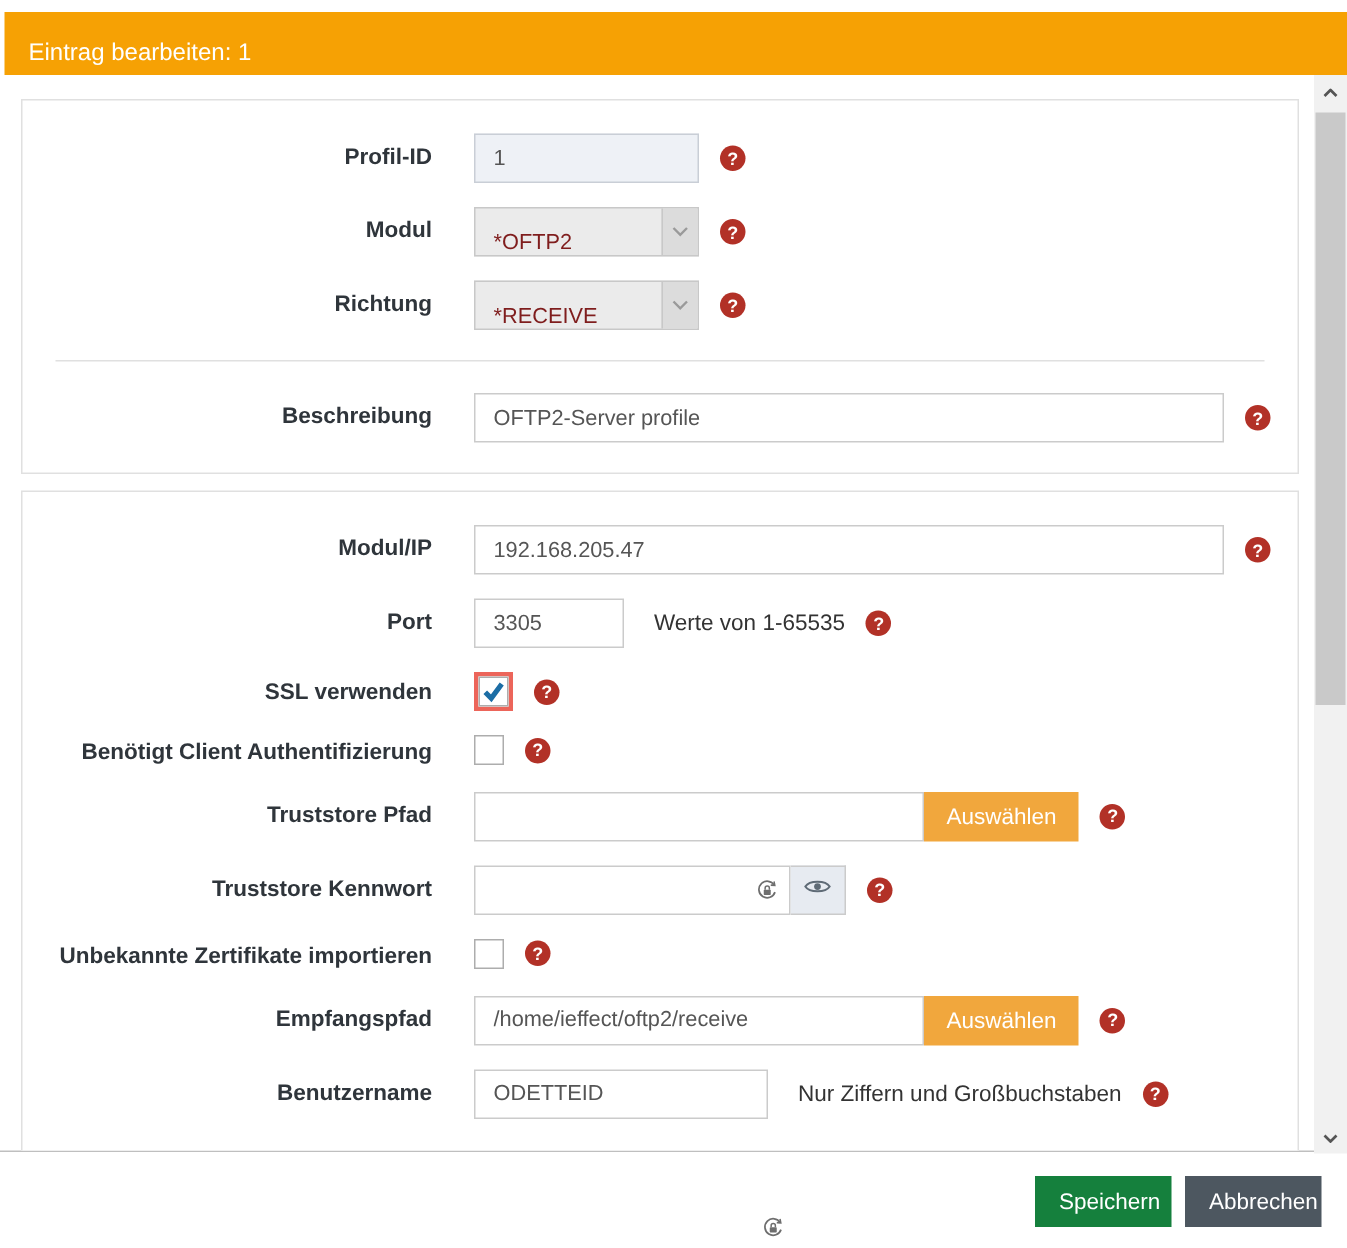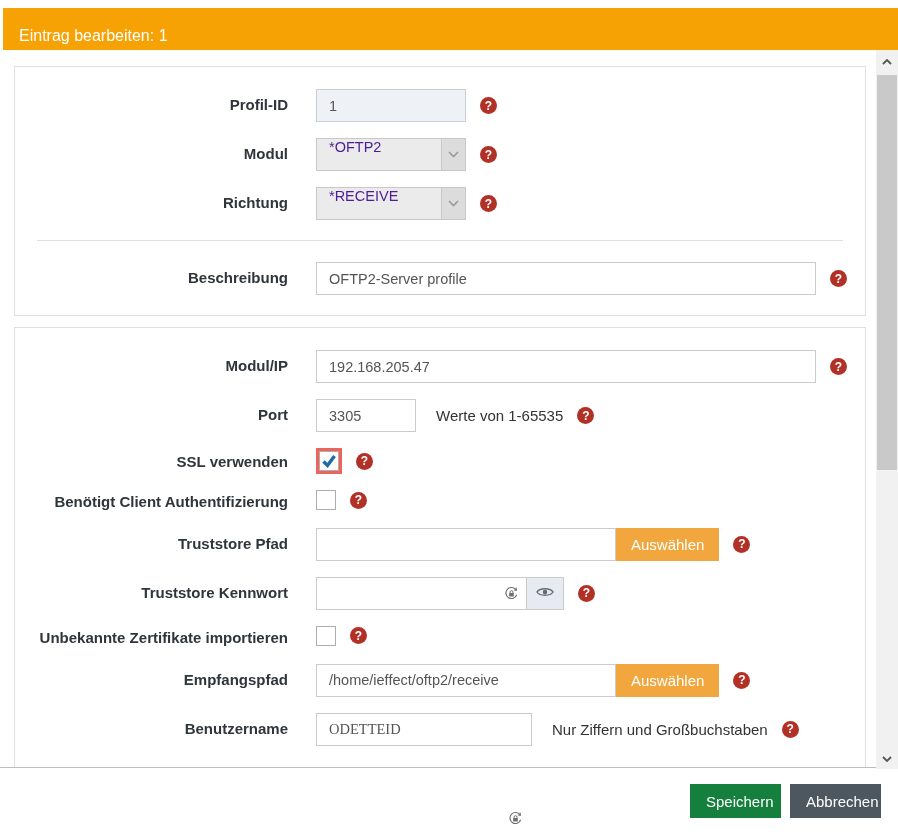--- a/index.html
+++ b/index.html
@@ -16,23 +16,23 @@
   .panel-2 { margin-top:11px; padding-bottom:30px; }
 
   .form-row { display:flex; align-items:flex-start; margin-bottom:16px; }
   .form-label { width:301px; padding-right:28px; padding-top:7px; text-align:right; font-weight:bold; color:#2f353b; font-size:15px; line-height:1.25; }
   .controls { display:flex; align-items:center; }
   .controls.chk { padding-top:3px; }
 
   .txt { height:33px; border:1px solid #cbcbcb; padding:0 12px; font-size:14.5px; color:#555; font-family:inherit; background:#fff; outline:none; }
   .txt.readonly { background:#eef1f6; border-color:#c9ced6; }
   .w-150 { width:150px; } .w-500 { width:500px; } .w-100 { width:100px; }
-  .w-300 { width:300px; } .w-211 { width:211px; padding-right:30px; } .w-196 { width:216px;font-family:Liberation Serif, serif; }
-
-  .sel { width:150px; height:33px; background:#ebebeb; border:1px solid #c8c8c8; display:flex; align-items:flex-start; justify-content:space-between; color:#4c1d95; font-size:14.5px; padding-left:12px; }
+  .w-300 { width:300px; } .w-211 { width:211px; padding-right:30px; } .w-196 { width:196px; }
+
+  .sel { width:150px; height:33px; background:#ebebeb; border:1px solid #c8c8c8; display:flex; align-items:flex-end; justify-content:space-between; color:#7f1d1d; font-size:14.5px; padding-left:12px; }
   .sel .chev { width:24px; height:31px; background:#dcdcdc; border-left:1px solid #c8c8c8; display:flex; align-items:center; justify-content:center; flex:none; }
 
   .divider { border:none; border-top:1px solid #e0e0e0; margin:20px 22px 21px 22px; }
 
   .help { width:17px; height:17px; border-radius:50%; background:#b23127; color:#fff; font-size:12px; font-weight:bold; display:inline-flex; align-items:center; justify-content:center; margin-left:14px; flex:none; line-height:1; }
   .hint { font-size:15px; color:#333; margin-left:20px; white-space:nowrap; }
 
   .btn-select { height:33px; background:#f1a73d; color:#fff; border:none; font-size:15px; padding:0 15px; font-family:inherit; cursor:pointer; }
 
   .checkbox { width:20px; height:20px; border:1px solid #adadad; background:#fff; display:flex; align-items:center; justify-content:center; }

